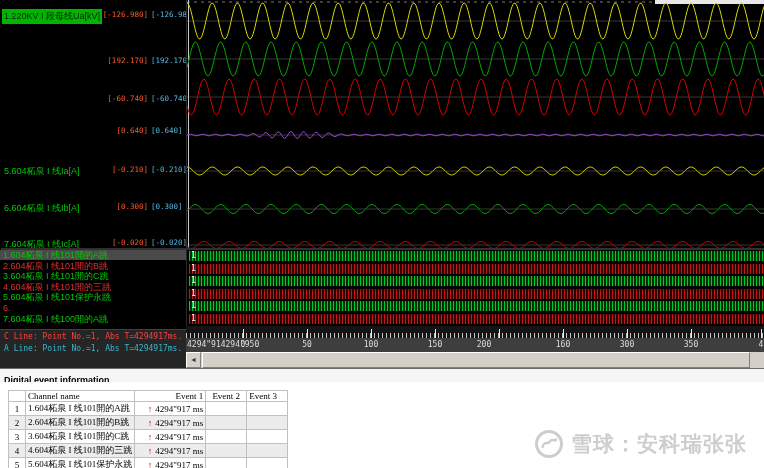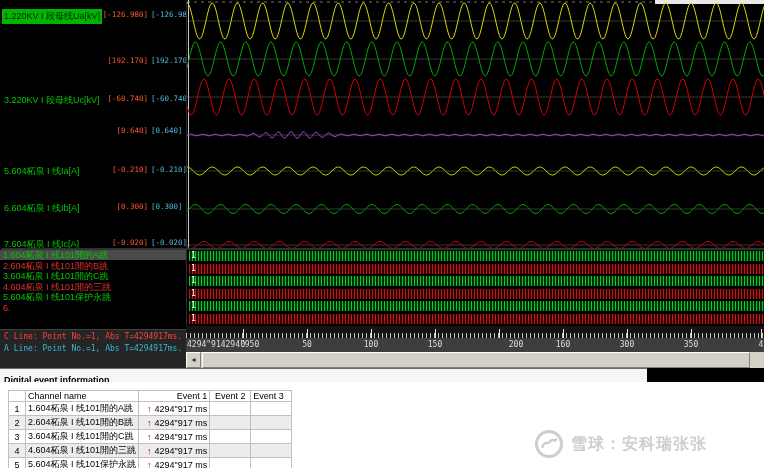--- a/index.html
+++ b/index.html
@@ -52,60 +52,59 @@
   .axlab.first{transform:none;}
 
   #scrollbar{position:absolute;left:186px;top:352px;width:578px;height:16px;background:#d4d0c8;}
   #sb-left{position:absolute;left:0;top:0;width:15px;height:16px;background:#d4d0c8;
            border:1px solid;border-color:#fff #808080 #808080 #fff;box-sizing:border-box;
            font-size:7px;color:#333;text-align:center;line-height:14px;}
   #sb-thumb{position:absolute;left:16px;top:0;width:548px;height:16px;background:#d4d0c8;
             border:1px solid;border-color:#fff #808080 #808080 #fff;box-sizing:border-box;}
 
   
-  #event-bar{position:absolute;left:0;top:368px;width:647px;height:14px;background:#f6f6f6;
+  #event-bar{position:absolute;left:0;top:368px;width:764px;height:14px;background:#f6f6f6;
              border-top:1px solid #6a6a6a;box-sizing:border-box;}
   #event-bar span{font-size:9px;font-weight:bold;color:#000;margin-left:4px;line-height:13px;display:inline-block;}
   #event-body{position:absolute;left:0;top:382px;width:764px;height:86px;background:#ffffff;overflow:hidden;}
   #ev-table{position:absolute;left:8px;top:8px;border-collapse:collapse;font-size:9px;color:#000;}
   #ev-table td,#ev-table th{border:1px solid #c0c0c0;height:10px;padding:0 2px;
-       font-weight:normal;white-space:nowrap;overflow:hidden;}
+       font-weight:normal;white-space:nowrap;overflow:hidden;font-family:Liberation Serif, serif;}
   #ev-table .c-idx{width:12px;text-align:center;}
   #ev-table .c-name{width:104px;text-align:left;}
   #ev-table .c-e1{width:66px;text-align:right;}
   #ev-table .c-e2{width:36px;text-align:center;}
   #ev-table .c-e3{width:36px;text-align:left;}
   #ev-table tr.stripe td{background:#ececec;}
   .up-arrow{color:#e00000;font-weight:bold;margin:0 3px 0 6px;}
 
   
   #watermark{position:absolute;left:534px;top:429px;display:flex;align-items:center;gap:7px;
              color:#cdcdcd;}
-  #wm-text{font-size:16px;font-weight:bold;letter-spacing:1px;}
+  #wm-text{font-size:21px;font-weight:bold;letter-spacing:1px;}
 </style>
 </head>
 <body>
 
 <div id="app">
 
   <div id="top-remnant"></div>
 
   <div id="left-panel">
     <div id="analog-list">
         <div class="arow sel" style="top: 9px;">
           <span class="nm">1.220KV I 段母线Ua[kV]</span>
           <span class="v1">[-126.980]</span>
           <span class="v2">[-126.980]</span>
         </div>
         <div class="arow" style="top: 55px;">
           <span class="v1">[192.170]</span>
           <span class="v2">[192.170]</span>
         </div>
         <div class="arow" style="top: 93px;">
-          <span class="nm">3.220KV I 段母线Uc[kV]</span>
           <span class="v1">[-60.740]</span>
           <span class="v2">[-60.740]</span>
         </div>
         <div class="arow" style="top: 125px;">
           <span class="v1">[0.640]</span>
           <span class="v2">[0.640]</span>
         </div>
         <div class="arow" style="top: 164px;">
           <span class="nm">5.604柘泉 I 线Ia[A]</span>
           <span class="v1">[-0.210]</span>
@@ -122,20 +121,21 @@
           <span class="v2">[-0.020]</span>
         </div>
       </div>
     <div id="digital-list">
         <div class="drow green sel" style="top: 0px;">1.604柘泉 I 线101開的A跳</div>
         <div class="drow red" style="top: 10.6px;">2.604柘泉 I 线101開的B跳</div>
         <div class="drow green" style="top: 21.2px;">3.604柘泉 I 线101開的C跳</div>
         <div class="drow red" style="top: 31.8px;">4.604柘泉 I 线101開的三跳</div>
         <div class="drow green" style="top: 42.4px;">5.604柘泉 I 线101保护永跳</div>
         <div class="drow red" style="top: 53px;">6.</div>
+        <div class="drow green" style="top: 63.6px;">7.604柘泉 I 线100開的A跳</div>
       </div>
     <div id="status-panel">
       <div class="stline st-red">C Line: Point No.=1, Abs T=4294917ms.  Rel T=4294</div>
       <div class="stline st-cyan">A Line: Point No.=1, Abs T=4294917ms.  Rel T=4294</div>
     </div>
   </div>
 
   <div id="wave-panel">
     <svg id="wave-svg" width="578" height="248">
         <rect x="0" y="0" width="578" height="248" fill="#000"></rect>
@@ -191,21 +191,21 @@
       <div class="majtick" style="left: 441px;"></div>
       <div class="majtick" style="left: 505px;"></div>
       <div class="majtick" style="left: 575px;"></div>
     </div>
   <div id="axis">
       <span class="axlab first" style="left: 1px;">4294"914294"950</span>
       <span class="axlab" style="left: 57px;">0</span>
       <span class="axlab" style="left: 121px;">50</span>
       <span class="axlab" style="left: 185px;">100</span>
       <span class="axlab" style="left: 249px;">150</span>
-      <span class="axlab" style="left: 330px;">200</span>
+      <span class="axlab" style="left: 298px;">200</span>
       <span class="axlab" style="left: 377px;">160</span>
       <span class="axlab" style="left: 441px;">300</span>
       <span class="axlab" style="left: 505px;">350</span>
       <span class="axlab" style="left: 575px;">4</span>
     </div>
 
   <div id="scrollbar">
     <div id="sb-left">◄</div>
     <div id="sb-thumb"></div>
   </div>

